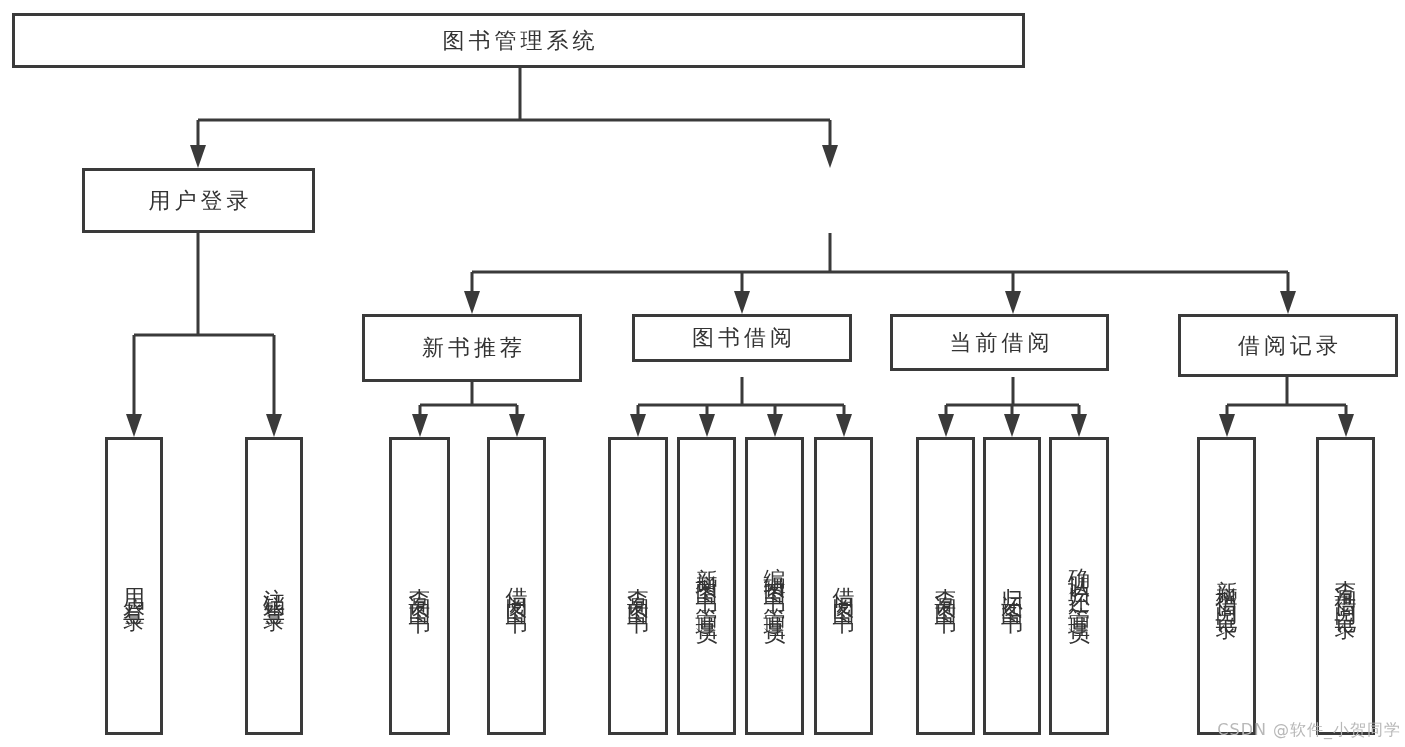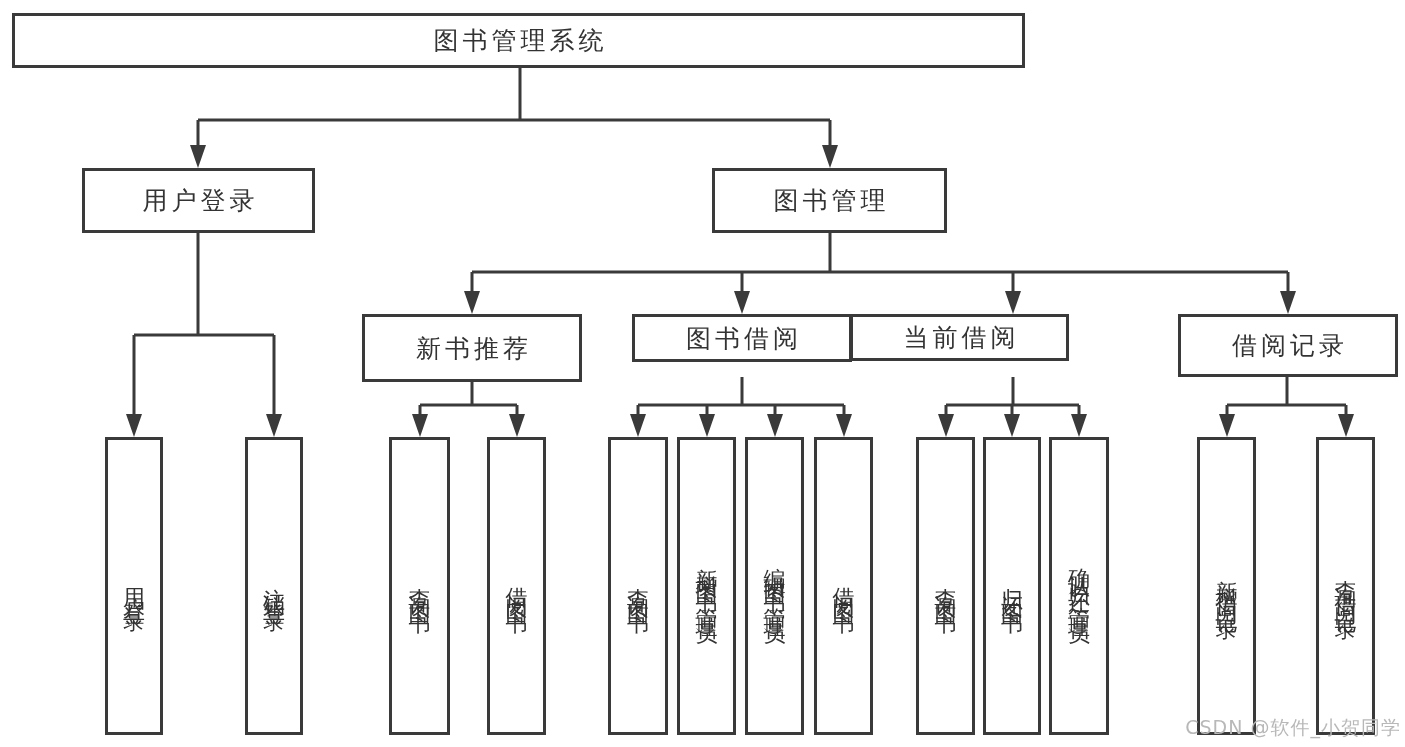--- a/index.html
+++ b/index.html
@@ -18,21 +18,21 @@
   }
   .wires{position:absolute;left:0;top:0;width:1405px;height:747px;}
   .ln{stroke:var(--line);stroke-width:3;fill:none;}
   .ah{fill:var(--line);stroke:none;}
   .node{
     position:absolute;
     box-sizing:border-box;
     border:3px solid var(--line);
     background:#fff;
     display:flex;align-items:center;justify-content:center;
-    font-size:25px;letter-spacing:4px;text-indent:4px;
+    font-size:22px;letter-spacing:4px;text-indent:4px;
     color:var(--text);
     white-space:nowrap;
   }
   .leaf{
     position:absolute;
     top:437px;height:298px;
     box-sizing:border-box;
     border:3px solid var(--line);
     background:#fff;
     display:flex;align-items:center;justify-content:center;
@@ -42,21 +42,21 @@
     text-orientation:mixed;
     font-size:22px;
     letter-spacing:8px;
     line-height:1.1;
     color:var(--text);
     white-space:nowrap;
   }
   .watermark{
     position:absolute;
     right:4px;bottom:6px;
-    font-size:19px;
+    font-size:16px;
     letter-spacing:1px;
     color:var(--watermark);
     pointer-events:none;
   }
 </style>
 </head>
 <body>
 
 <div class="stage">
 
@@ -106,25 +106,24 @@
     <g>
       <path class="ln" d="M1287,377 V405 M1227,405 H1346 M1227,405 V421 M1346,405 V421"></path>
       <polygon class="ah" points="1219,414 1235,414 1227,437"></polygon>
       <polygon class="ah" points="1338,414 1354,414 1346,437"></polygon>
     </g>
   </svg>
 
   <div class="node" style="left:12px;top:13px;width:1013px;height:55px">图书管理系统</div>
 
   <div class="node" style="left:82px;top:168px;width:233px;height:65px">用户登录</div>
-  <div class="node" style="left:712px;top:168px;width:235px;height:65px">图书管理</div>
 
   <div class="node" style="left:362px;top:314px;width:220px;height:68px">新书推荐</div>
   <div class="node" style="left:632px;top:314px;width:220px;height:48px">图书借阅</div>
-  <div class="node" style="left:850px;top:314px;width:219px;height:47px">当前借阅</div>
+  <div class="node" style="left:890px;top:314px;width:219px;height:57px">当前借阅</div>
   <div class="node" style="left:1178px;top:314px;width:220px;height:63px">借阅记录</div>
 
   <div class="leaf" style="left:105px;width:58px">
     <span>用户登录</span>
   </div>
   <div class="leaf" style="left:245px;width:58px">
     <span>注销登录</span>
   </div>
 
   <div class="leaf" style="left:389px;width:61px">

